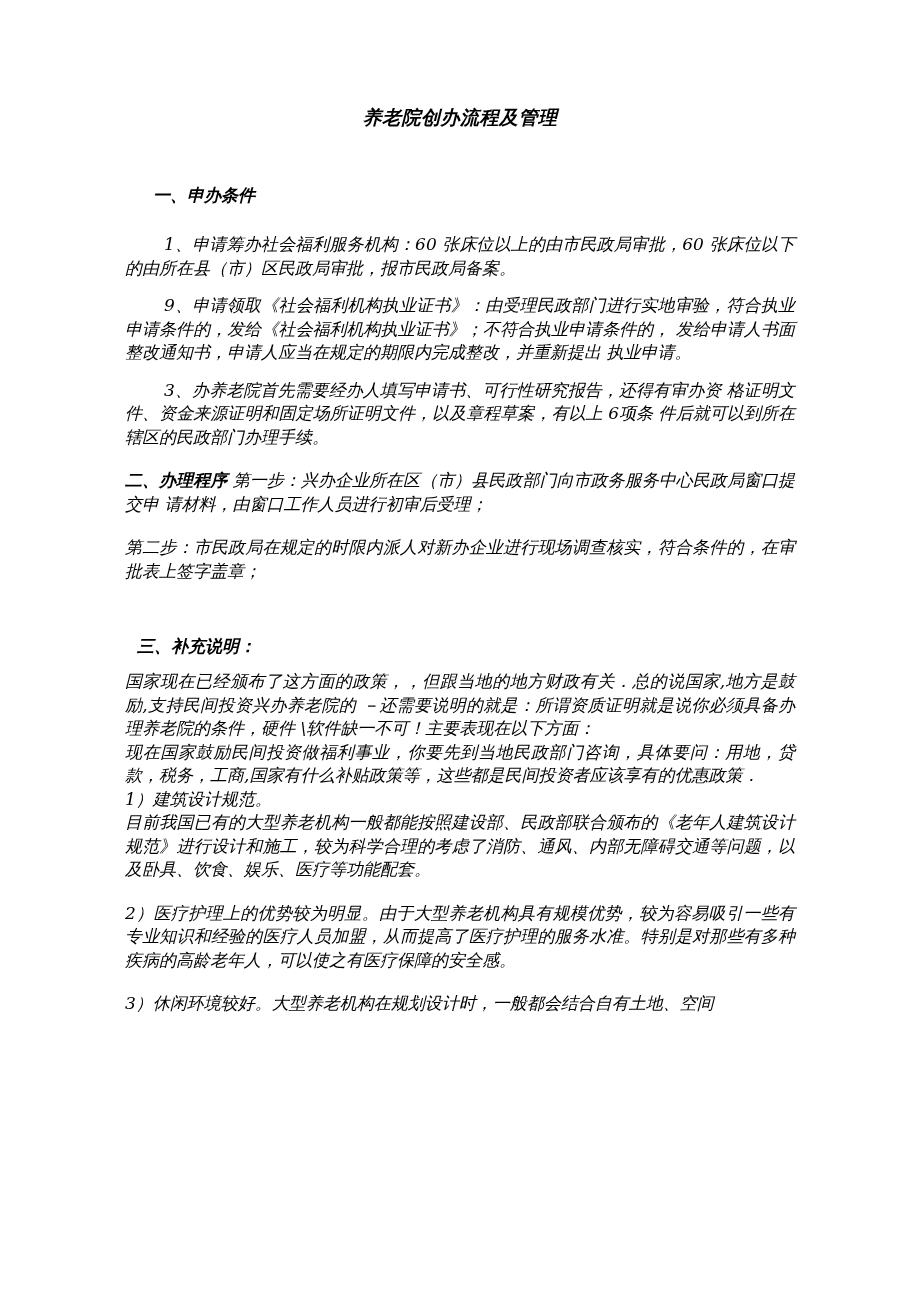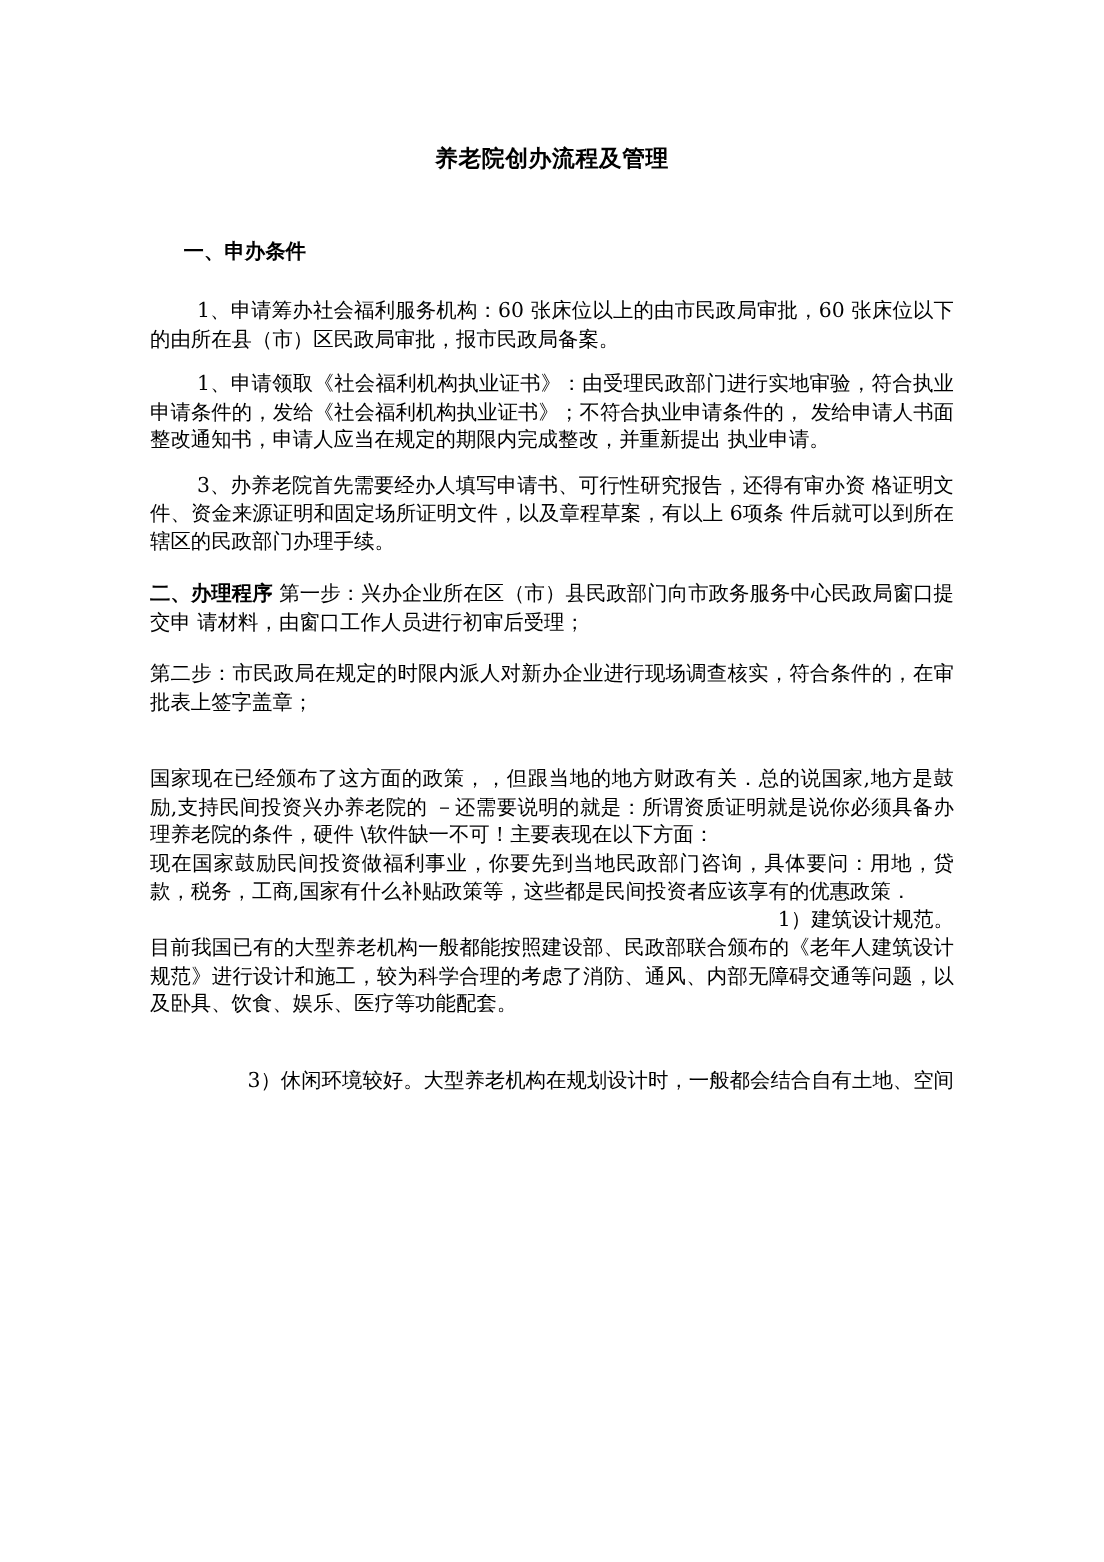--- a/index.html
+++ b/index.html
@@ -16,22 +16,23 @@
     position: relative;
     width: 920px;
     height: 1302px;
     background: #ffffff;
     overflow: hidden;
     box-sizing: border-box;
   }
   .content {
     position: absolute;
     left: 125px;
-    top: 16px;
+    top: 1px;
     width: 670px;
+    font-style: italic;
   }
   .doc-title {
     text-align: center;
     font-size: 19px;
     font-weight: bold;
     letter-spacing: 0.5px;
     margin: 0;
     padding-top: 103px;
     line-height: 26px;
     font-family: "DejaVu Sans", "Liberation Sans", sans-serif;
@@ -58,55 +59,57 @@
   .indent {
     text-indent: 2.3em;
   }
   .gap-md { height: 14px; }
   .gap-lg { height: 20px; }
   .inline-bold {
     font-weight: bold;
     font-family: "DejaVu Sans", "Liberation Sans", sans-serif;
     margin-top: 36px;
   }
-  .no-justify { text-align: right; }
+  .no-justify { text-align: left; }
 </style>
 </head>
 <body>
 
 <div class="page">
   <div class="content">
 
     <h1 class="doc-title">养老院创办流程及管理</h1>
 
     <h2 class="section-heading h-one">一、申办条件</h2>
 
     <div class="gap-md"></div>
     <p class="para indent">1、申请筹办社会福利服务机构：60 张床位以上的由市民政局审批，60 张床位以下的由所在县（市）区民政局审批，报市民政局备案。</p>
 
     <div class="gap-md"></div>
-    <p class="para indent">1、申请领取《社会福利机构执业证书》：由受理民政部门进行实地审验，符合执业申请条件的，发给《社会福利机构执业证书》；不符合执业申请条件的， 发给申请人书面整改通知书，申请人应当在规定的期限内完成整改，并重新提出 执业申请。</p>
+    <p class="para indent">9、申请领取《社会福利机构执业证书》：由受理民政部门进行实地审验，符合执业申请条件的，发给《社会福利机构执业证书》；不符合执业申请条件的， 发给申请人书面整改通知书，申请人应当在规定的期限内完成整改，并重新提出 执业申请。</p>
 
     <div class="gap-md"></div>
     <p class="para indent">3、办养老院首先需要经办人填写申请书、可行性研究报告，还得有审办资 格证明文件、资金来源证明和固定场所证明文件，以及章程草案，有以上 6项条 件后就可以到所在辖区的民政部门办理手续。</p>
 
     <div class="gap-lg"></div>
     <p class="para"><span class="inline-bold">二、办理程序</span><span> 第一步：兴办企业所在区（市）县民政部门向市政务服务中心民政局窗口提交申 请材料，由窗口工作人员进行初审后受理；</span></p>
 
     <div class="gap-lg"></div>
     <p class="para">第二步：市民政局在规定的时限内派人对新办企业进行现场调查核实，符合条件的，在审批表上签字盖章；</p>
 
     <div class="gap-lg"></div>
 
     <div class="gap-lg"></div>
+    <h2 class="section-heading">三、补充说明：</h2>
 
     <p class="para">国家现在已经颁布了这方面的政策，，但跟当地的地方财政有关．总的说国家,地方是鼓励,支持民间投资兴办养老院的 －还需要说明的就是：所谓资质证明就是说你必须具备办理养老院的条件，硬件 \软件缺一不可！主要表现在以下方面：</p>
     <p class="para">现在国家鼓励民间投资做福利事业，你要先到当地民政部门咨询，具体要问：用地，贷款，税务，工商,国家有什么补贴政策等，这些都是民间投资者应该享有的优惠政策．</p>
     <p class="para no-justify">1）建筑设计规范。</p>
     <p class="para">目前我国已有的大型养老机构一般都能按照建设部、民政部联合颁布的《老年人建筑设计规范》进行设计和施工，较为科学合理的考虑了消防、通风、内部无障碍交通等问题，以及卧具、饮食、娱乐、医疗等功能配套。</p>
 
     <div class="gap-lg"></div>
+    <p class="para">2）医疗护理上的优势较为明显。由于大型养老机构具有规模优势，较为容易吸引一些有专业知识和经验的医疗人员加盟，从而提高了医疗护理的服务水准。特别是对那些有多种疾病的高龄老年人，可以使之有医疗保障的安全感。</p>
 
     <div class="gap-lg"></div>
     <p class="para no-justify">3）休闲环境较好。大型养老机构在规划设计时，一般都会结合自有土地、空间</p>
 
   </div>
 </div>
 
 </body></html>

